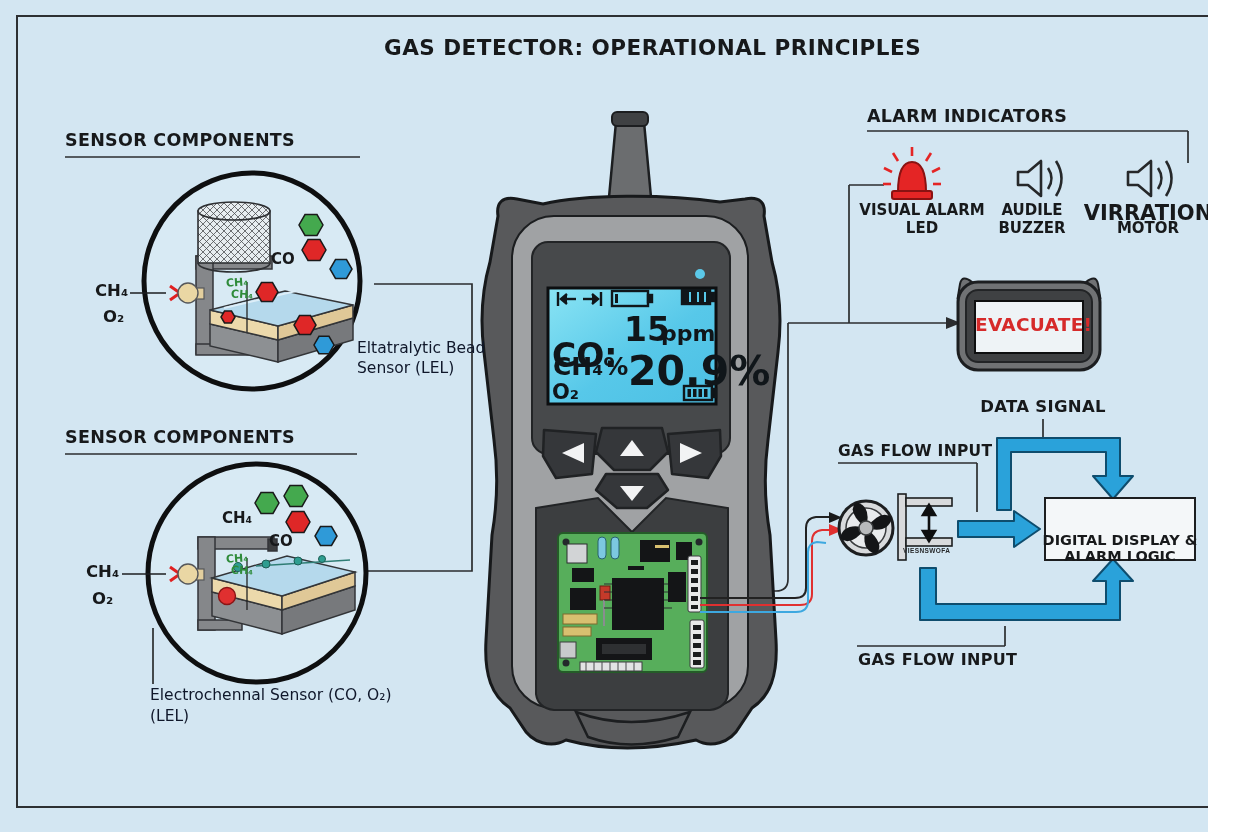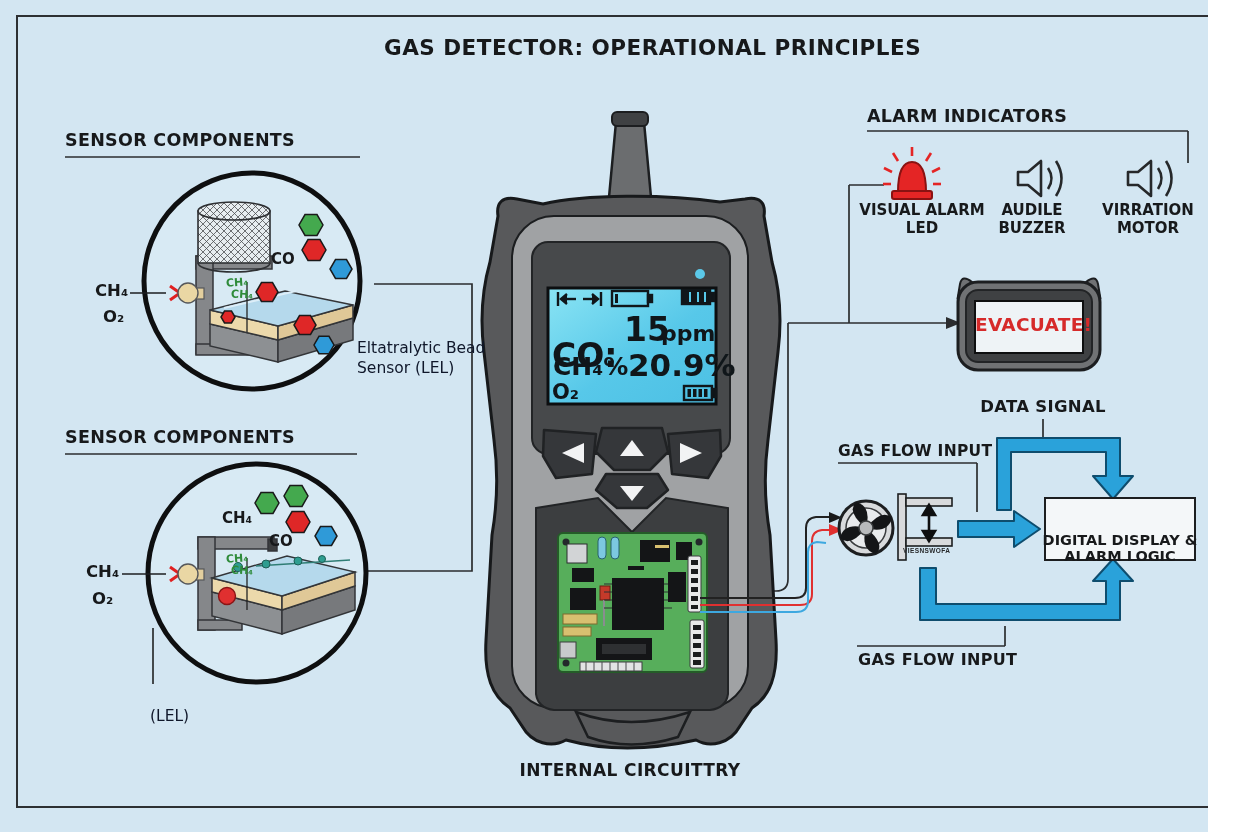--- a/index.html
+++ b/index.html
@@ -350,39 +350,39 @@
   <div class="abs cap" style="left:357px;top:339px;font-size:15.5px;">Eltatralytic Bead</div>
   <div class="abs cap" style="left:357px;top:359px;font-size:15.5px;">Sensor (LEL)</div>
 
   <div class="abs lbl" style="left:65px;top:428px;font-size:17.5px;letter-spacing:.3px;">SENSOR COMPONENTS</div>
   <div class="abs lbl" style="left:222px;top:510px;font-size:15px;">CH₄</div>
   <div class="abs lbl" style="left:269px;top:533px;font-size:15px;">CO</div>
   <div class="abs green-chem" style="left:226px;top:552px;transform:rotate(-4deg);">CH₄</div>
   <div class="abs green-chem" style="left:231px;top:564px;transform:rotate(3deg);">CH₄</div>
   <div class="abs lbl" style="left:86px;top:563px;font-size:16.5px;">CH₄</div>
   <div class="abs lbl" style="left:92px;top:590px;font-size:16.5px;">O₂</div>
+  <div class="abs cap" style="left:150px;top:686px;font-size:15.5px;">Electrochennal Sensor (CO, O₂)</div>
   <div class="abs cap" style="left:150px;top:707px;font-size:15.5px;">(LEL)</div>
 
   <div class="abs" style="left:548px;top:288px;width:168px;height:116px;">
     <span class="abs screen-text" style="left:4px;top:22px;font-size:33px;margin-top:26px;">CO:</span>
     <span class="abs screen-text" style="left:76px;top:22px;font-size:33px;">15</span>
     <span class="abs screen-text" style="left:113px;top:33px;font-size:22px;">ppm</span>
     <span class="abs screen-text" style="left:5px;top:64px;font-size:25px;">CH₄%</span>
-    <span class="abs screen-text" style="left:80px;top:59px;font-size:31px;">20.9%</span>
+    <span class="abs screen-text" style="left:80px;top:59px;font-size:41px;">20.9%</span>
     <span class="abs screen-text" style="left:4px;top:92px;font-size:21px;">O₂</span>
   </div>
 
-  <div class="abs lbl ctr" style="left:500px;top:761px;width:260px;font-size:17px;letter-spacing:.4px;">INTERNAL CIRCUITTRY</div>
 
   <div class="abs lbl" style="left:867px;top:107px;font-size:17.5px;letter-spacing:.3px;">ALARM INDICATORS</div>
   <div class="abs lbl ctr" style="left:852px;top:202px;width:140px;font-size:15px;">VISUAL ALARM</div>
   <div class="abs lbl ctr" style="left:852px;top:220px;width:140px;font-size:15px;">LED</div>
   <div class="abs lbl ctr" style="left:962px;top:202px;width:140px;font-size:15px;">AUDILE</div>
   <div class="abs lbl ctr" style="left:962px;top:220px;width:140px;font-size:15px;">BUZZER</div>
-  <div class="abs lbl ctr" style="left:1078px;top:202px;width:140px;font-size:15px;">VIRRATION</div>
+  <div class="abs lbl ctr" style="left:1078px;top:202px;width:140px;font-size:21px;">VIRRATION</div>
   <div class="abs lbl ctr" style="left:1078px;top:220px;width:140px;font-size:15px;">MOTOR</div>
 
   <div class="abs lbl ctr" style="left:975px;top:315px;width:108px;font-size:18.5px;color:#d62a2a;letter-spacing:.3px;">EVACUATE!</div>
 
   <div class="abs lbl ctr" style="left:968px;top:398px;width:150px;font-size:16.5px;letter-spacing:.3px;">DATA SIGNAL</div>
   <div class="abs lbl" style="left:838px;top:443px;font-size:15.5px;letter-spacing:.3px;">GAS FLOW INPUT</div>
   <div class="abs lbl" style="left:858px;top:651px;font-size:16px;letter-spacing:.3px;">GAS FLOW INPUT</div>
   <div class="abs" style="left:1045px;top:498px;width:150px;height:62px;display:flex;flex-direction:column;
        align-items:center;justify-content:center;">
     <span class="lbl" style="font-size:14.5px;margin-top:40px;">DIGITAL DISPLAY &amp;</span>

